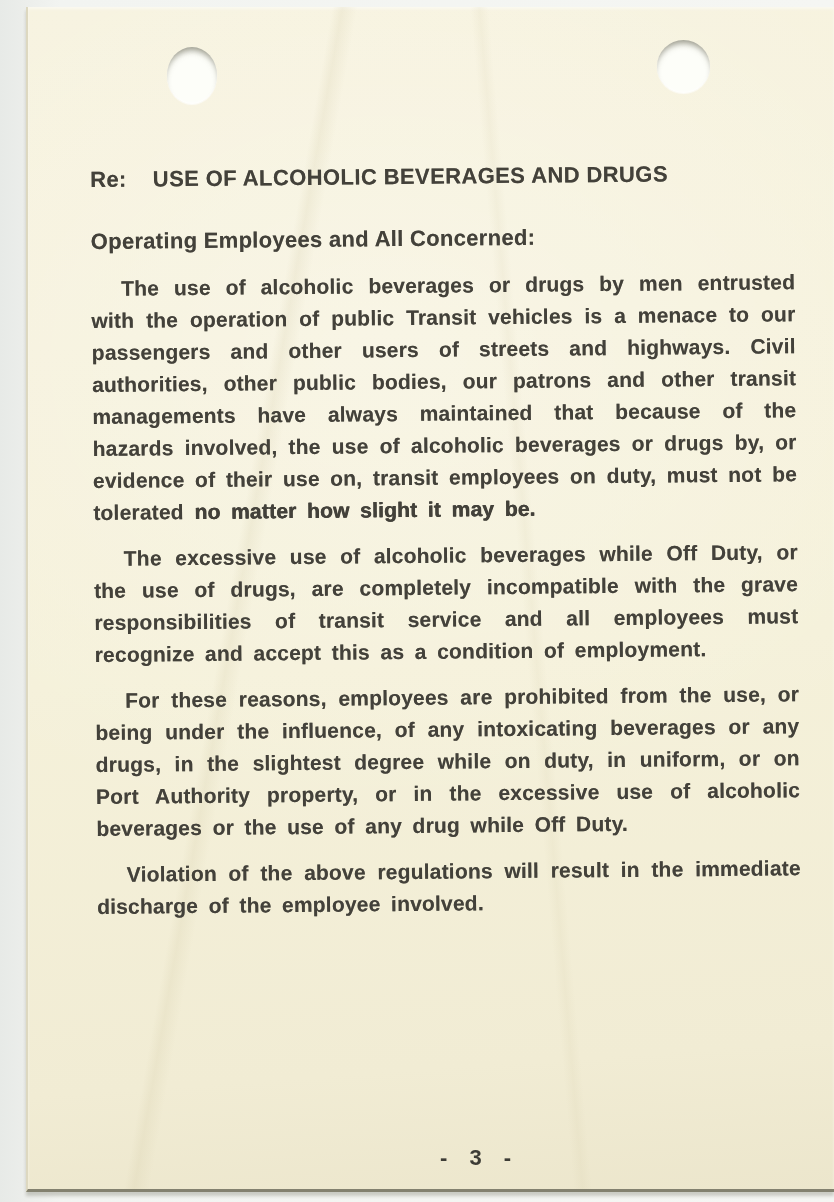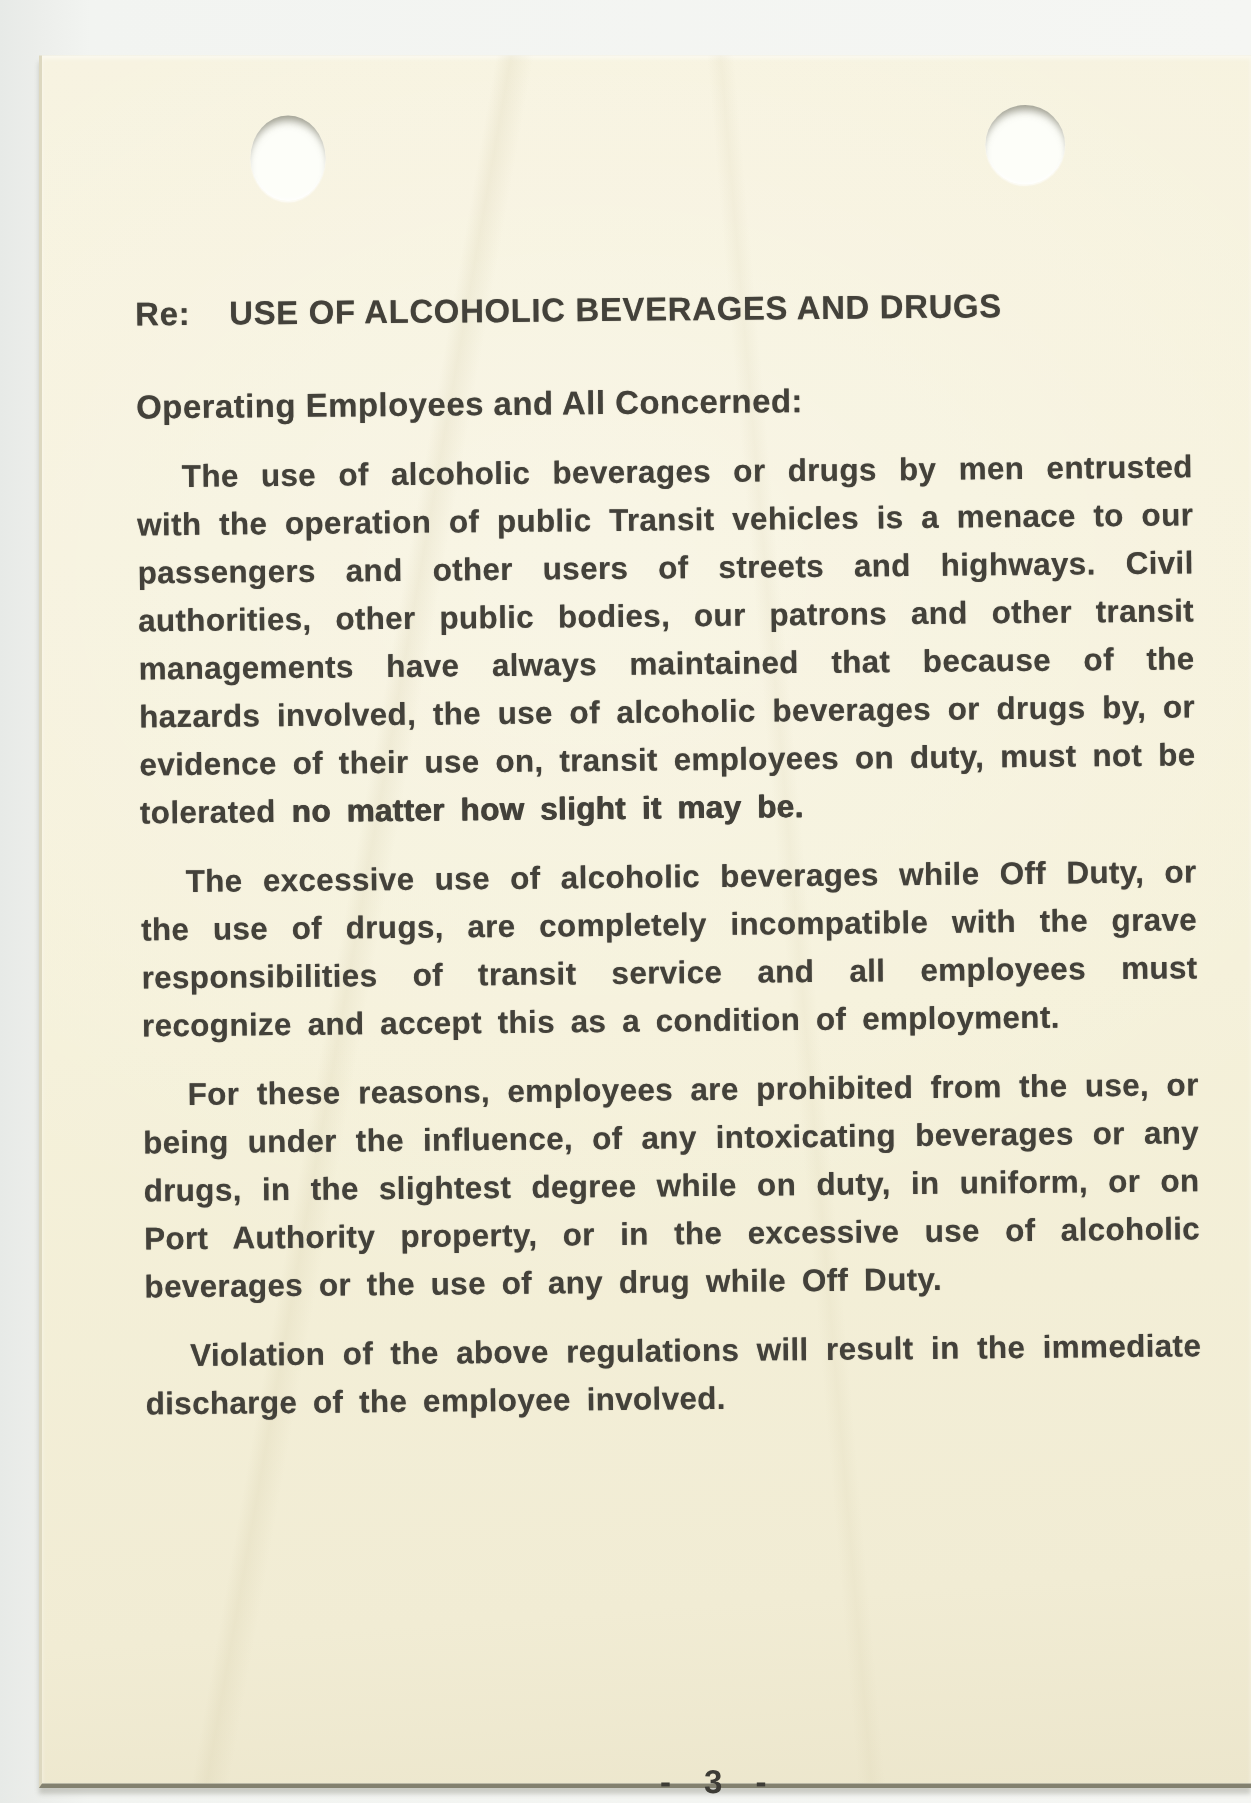--- a/index.html
+++ b/index.html
@@ -10,21 +10,20 @@
     width: 834px;
     height: 1202px;
     overflow: hidden;
     background: linear-gradient(90deg, #e7eae7 0px, #eceeeb 26px, #f2f4f1 60px, #f5f6f3 100%);
     font-family: "Liberation Sans", sans-serif;
     position: relative;
   }
   .scanner-bed {
     position: absolute;
     inset: 0;
-    margin-top: 30px;
   }
   .paper {
     position: absolute;
     left: 26px;
     top: 7px;
     right: 0;
     bottom: 10px;
     background:
       radial-gradient(ellipse 900px 700px at 45% 30%, rgba(255,255,255,0.25), rgba(255,255,255,0) 70%),
       linear-gradient(176deg, #f7f3e0 0%, #f5f1da 55%, #f1ecd4 88%, #ece6cc 100%);

